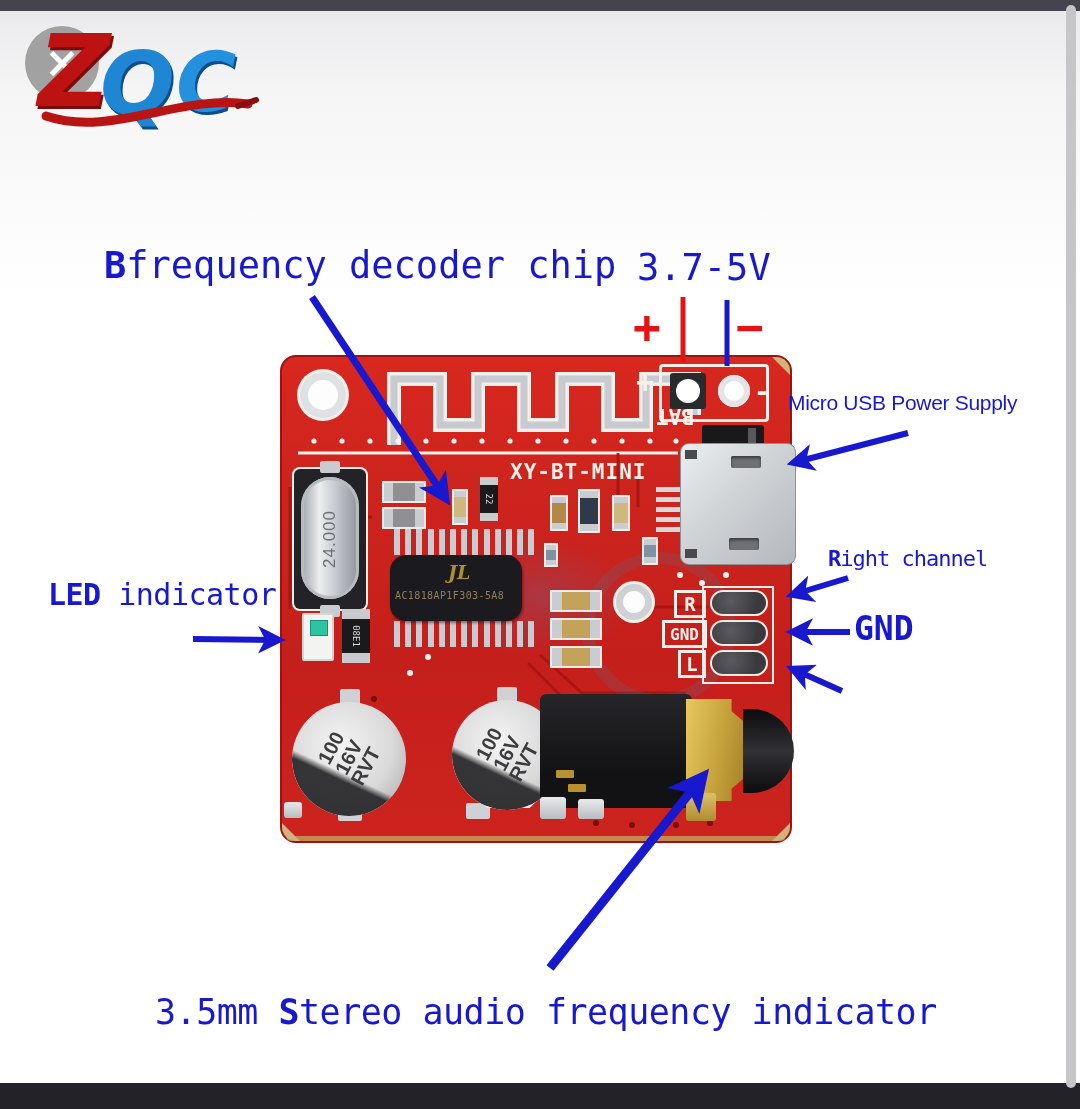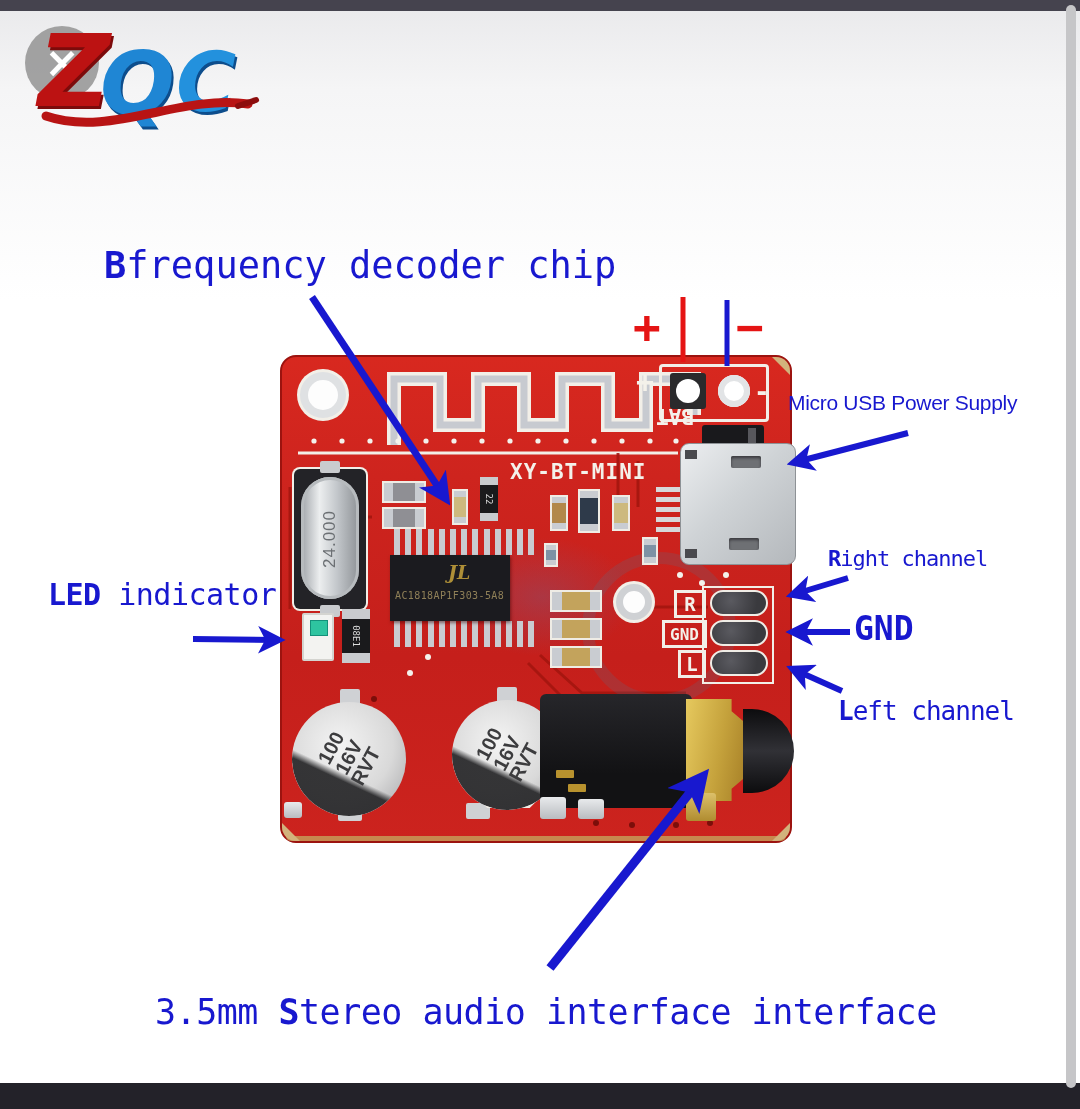--- a/index.html
+++ b/index.html
@@ -74,21 +74,21 @@
   .xtal-pad{position:absolute;left:12px;top:112px;width:72px;height:140px;background:#232327;border-radius:6px;
        box-shadow:0 0 0 2px #f2efe8;}
   .xtal-tab{position:absolute;left:26px;width:20px;height:12px;background:#c9cbce;border-radius:2px;}
   .xtal{position:absolute;left:7px;top:8px;width:58px;height:122px;border-radius:29px;
        background:linear-gradient(90deg,#9fa3a8,#eceeef 32%,#c3c7cb 62%,#8e9296);
        box-shadow:inset 0 0 0 3px #b7bbbe;}
   .xtal-text{position:absolute;left:-26px;top:52px;width:110px;text-align:center;transform:rotate(-90deg);
        color:#6b6f73;font-size:17px;letter-spacing:1px;font-family:"Liberation Sans",sans-serif;}
   .chip-pins{position:absolute;left:112px;width:142px;height:26px;
        background:repeating-linear-gradient(90deg,#c9cbd0 0 6px,rgba(0,0,0,0) 6px 11.2px);}
-  .chip{position:absolute;left:108px;top:198px;width:120px;height:66px;background:#1b1b1f;border-radius:0;
+  .chip{position:absolute;left:108px;top:198px;width:132px;height:66px;background:#1b1b1f;border-radius:16px;
        box-shadow:1px 2px 3px rgba(60,0,0,.5);}
   .chip-logo{position:absolute;left:58px;top:6px;font-size:19px;font-style:italic;font-weight:700;
        color:#c8a43c;opacity:.85;font-family:"DejaVu Serif",serif;}
   .chip-mark{position:absolute;left:5px;top:35px;width:138px;font-size:10px;letter-spacing:.4px;
        color:#9c8b5e;opacity:.9;font-family:"DejaVu Sans Mono",monospace;white-space:nowrap;}
   .led{position:absolute;left:20px;top:256px;width:32px;height:48px;background:#f3f3f1;border:2px solid #d4d4d0;
        border-radius:2px;box-sizing:border-box;}
   .led-chip{position:absolute;left:6px;top:5px;width:16px;height:14px;background:#2ec4a0;border:1px solid #14907a;}
   .res-black{position:absolute;background:#1a1a1c;}
   .res-cap{position:absolute;background:#c9cbce;}
@@ -300,28 +300,28 @@
     <div class="jack-pin" style="left:274px;top:413px"></div>
     <div class="jack-pin" style="left:286px;top:427px"></div>
 
     <div class="pad" style="left:2px;top:445px;width:18px;height:16px"></div>
     <div class="pad" style="left:258px;top:440px;width:26px;height:22px"></div>
     <div class="pad" style="left:296px;top:442px;width:26px;height:20px"></div>
     <div class="pad" style="left:404px;top:436px;width:30px;height:28px;background:linear-gradient(180deg,#dcc06a,#b08c30)"></div>
   </div>
 
   <div class="ann ann-bluetooth"><span class="bp">B</span><span>frequency decoder chip</span></div>
+  <div class="ann ann-voltage">3.7-5V</div>
   <div class="pol pol-plus">+</div>
   <div class="pol pol-minus">−</div>
   <div class="ann ann-usb">Micro USB Power Supply</div>
   <div class="ann ann-right"><span class="bp">R</span><span>ight channel</span></div>
   <div class="ann ann-gnd">GND</div>
-  <div class="ann ann-left"><span class="bp">L</span><span>eft channel</span></div>
   <div class="ann ann-led"><span class="bp">LED</span><span> indicator</span></div>
-  <div class="ann ann-audio"><span>3.5mm </span><span class="bp">S</span><span>tereo audio interface interface</span></div>
+  <div class="ann ann-audio"><span>3.5mm </span><span class="bp">S</span><span>tereo audio frequency indicator</span></div>
 
   <svg class="overlay" width="1080" height="1109">
     <defs>
       <marker id="ah" viewBox="0 0 10 10" refX="6.5" refY="5" markerWidth="4.6" markerHeight="4.6" orient="auto">
         <path d="M0,0 L10,5 L0,10 L2.6,5 Z" fill="#1818cf"></path>
       </marker>
     </defs>
     <line x1="683" y1="297" x2="683" y2="362" stroke="#e51414" stroke-width="5"></line>
     <line x1="727" y1="300" x2="727" y2="366" stroke="#1818cf" stroke-width="5"></line>
     <line x1="312" y1="297" x2="444" y2="496" stroke="#1818cf" stroke-width="7" marker-end="url(#ah)"></line>

